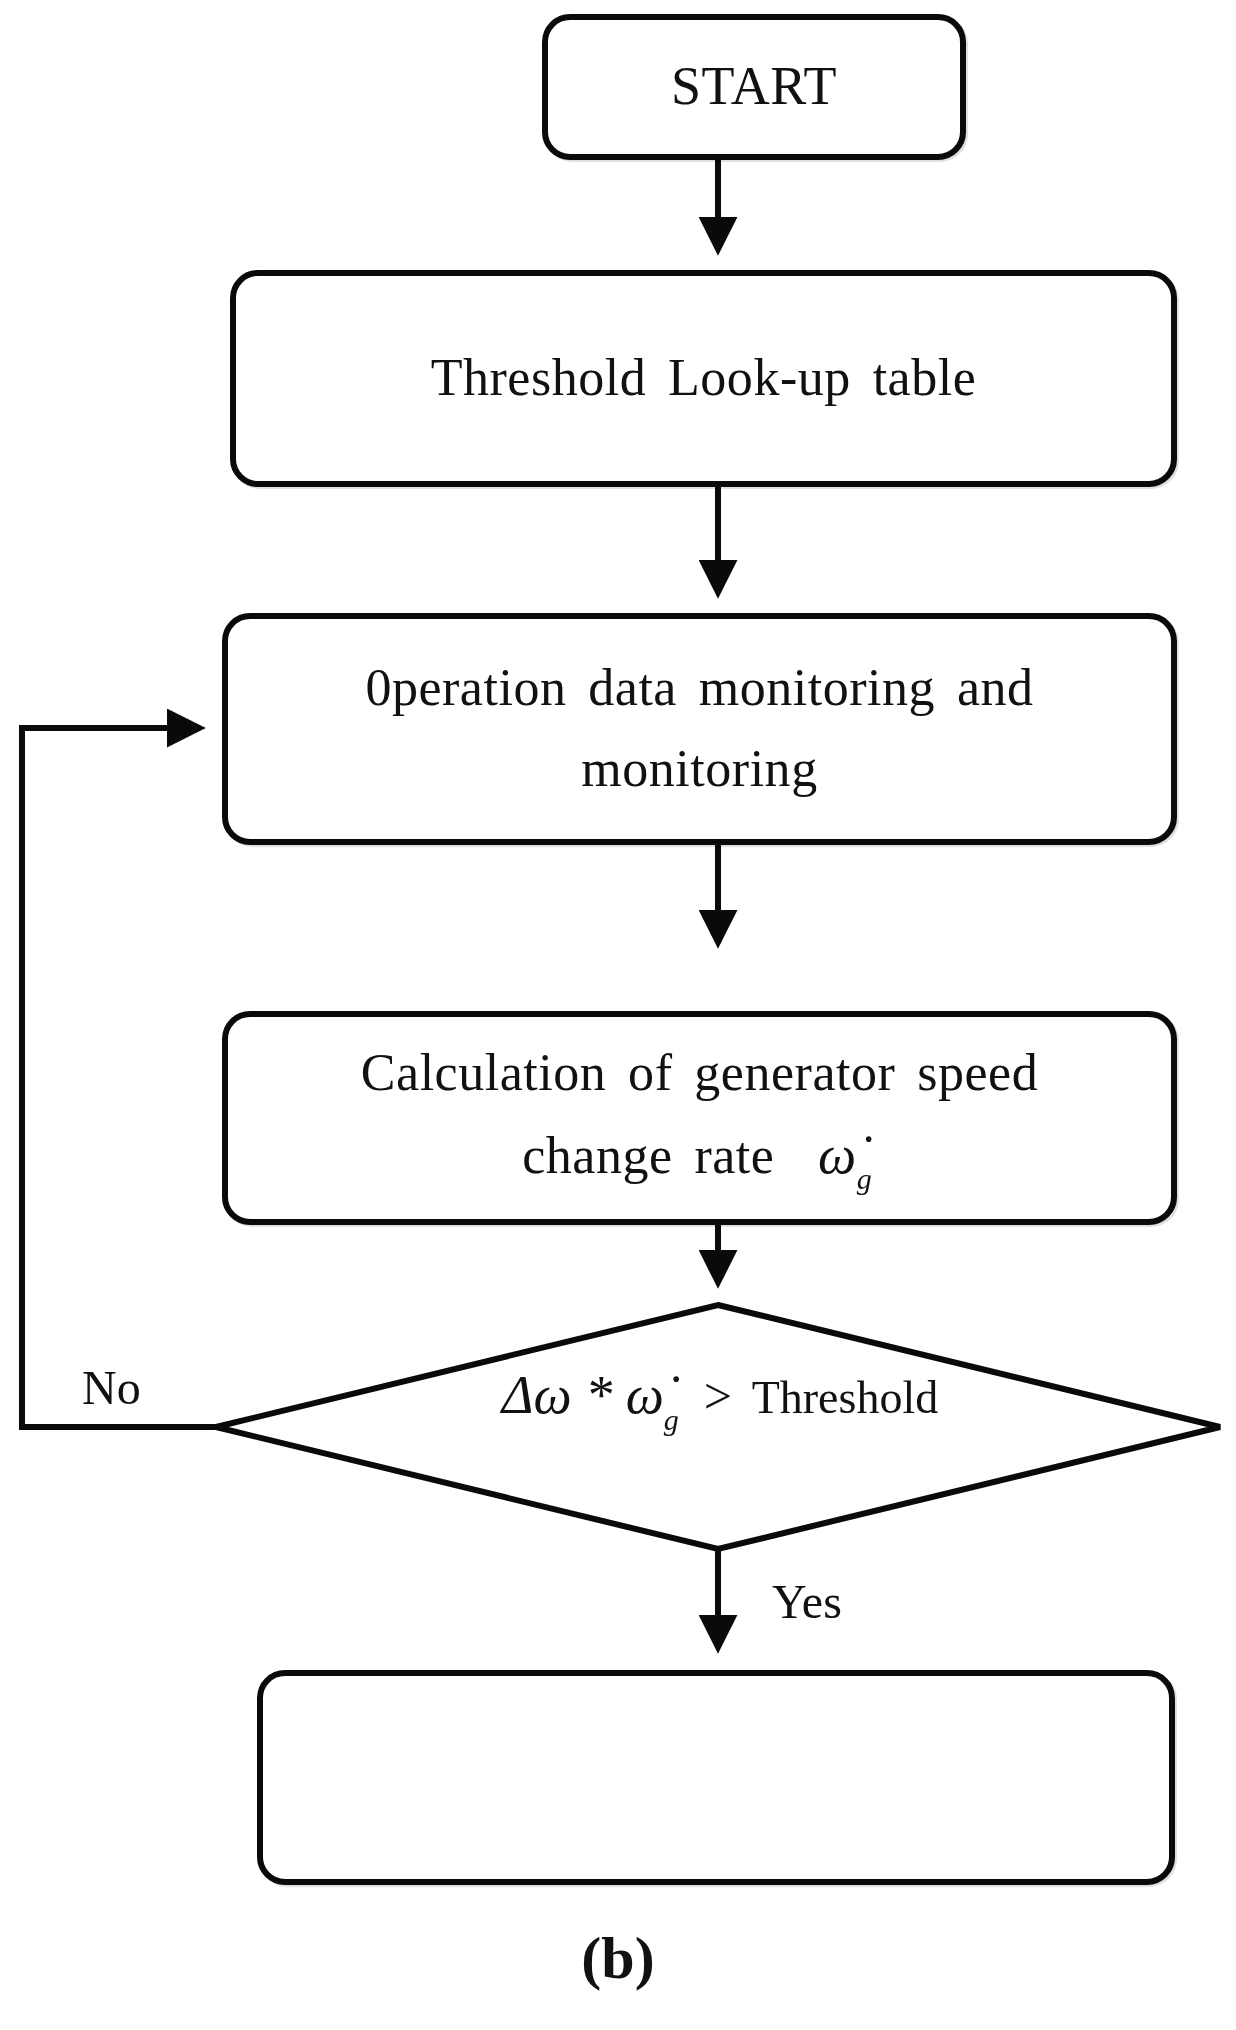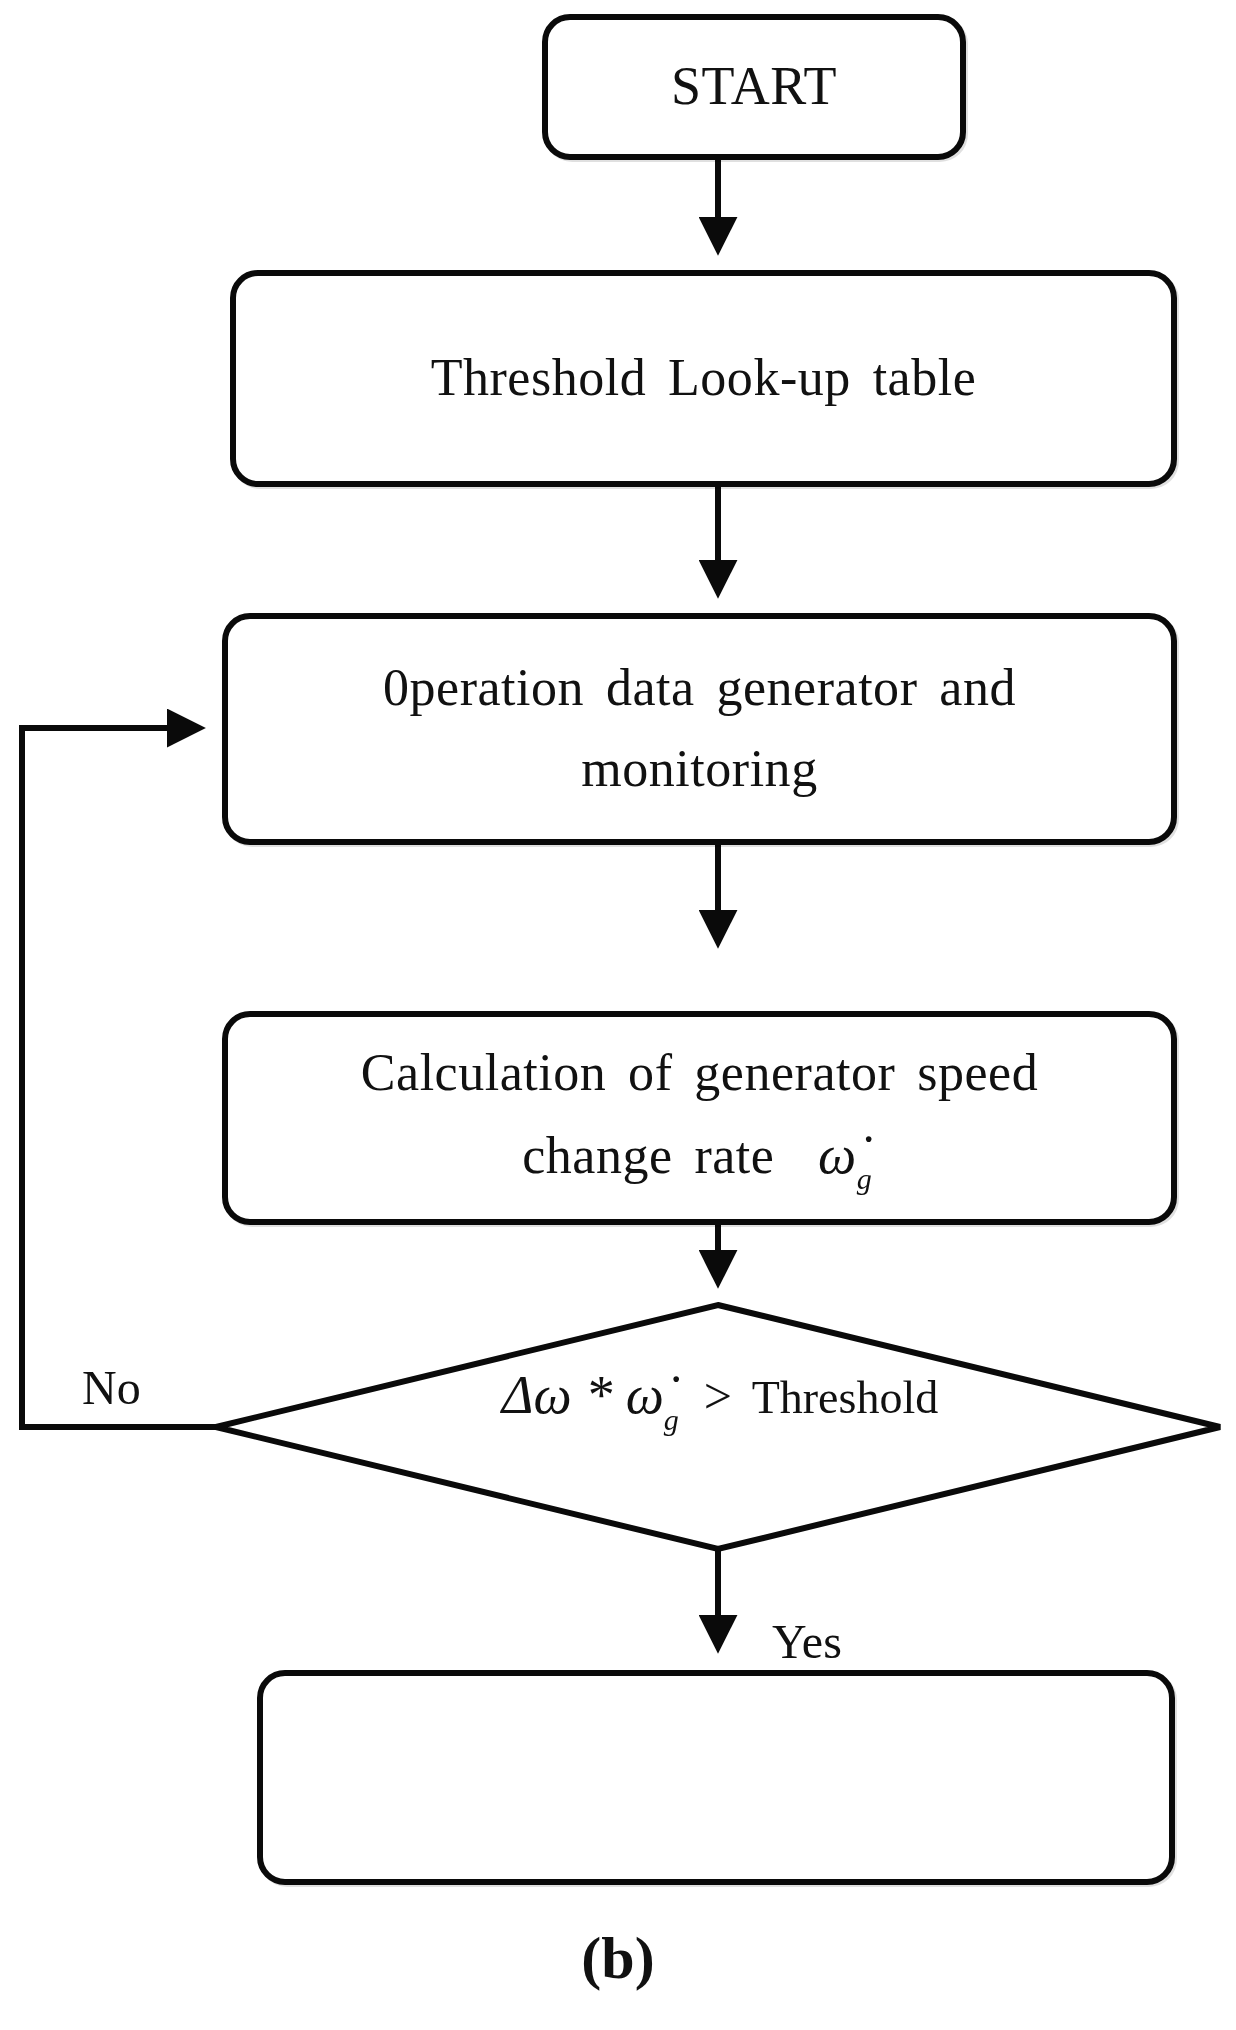--- a/index.html
+++ b/index.html
@@ -109,21 +109,21 @@
 
   <div class="node start-node" style="left:506px; top:14px; width:424px; height:146px;margin-left:36px;">
     <div class="tline">START</div>
   </div>
 
   <div class="node" style="left:230px; top:270px; width:947px; height:217px;gap:32px;">
     <div class="tline">Threshold Look-up table</div>
   </div>
 
   <div class="node" style="left:222px; top:613px; width:955px; height:232px;">
-    <div class="tline">0peration data generator and</div>
+    <div class="tline">0peration data monitoring and</div>
     <div class="tline">monitoring</div>
   </div>
 
   <div class="node" style="left:222px; top:963px; width:955px; height:214px;margin-top:48px;">
     <div class="tline">Calculation of generator speed</div>
     <div class="tline">
       <span>change rate</span>&nbsp;
       <span class="math-i">ω̇</span><span class="sub-g">g</span>
     </div>
   </div>
@@ -132,17 +132,17 @@
     <span class="math-i">Δω * </span>
     <span class="math-i">ω̇</span><span class="sub-g">g</span>
     <span class="cmp">&gt;</span>
     <span>Threshold</span>
   </div>
 
   <div class="node" style="left:257px; top:1670px; width:918px; height:215px;">
   </div>
 
   <div class="edge-label" style="left:82px; top:1364px;">No</div>
-  <div class="edge-label" style="left:772px; top:1578px;margin-top:40px;">Yes</div>
+  <div class="edge-label" style="left:772px; top:1578px;">Yes</div>
 
   <div class="caption">(b)</div>
 
 </div>
 
 </body></html>

